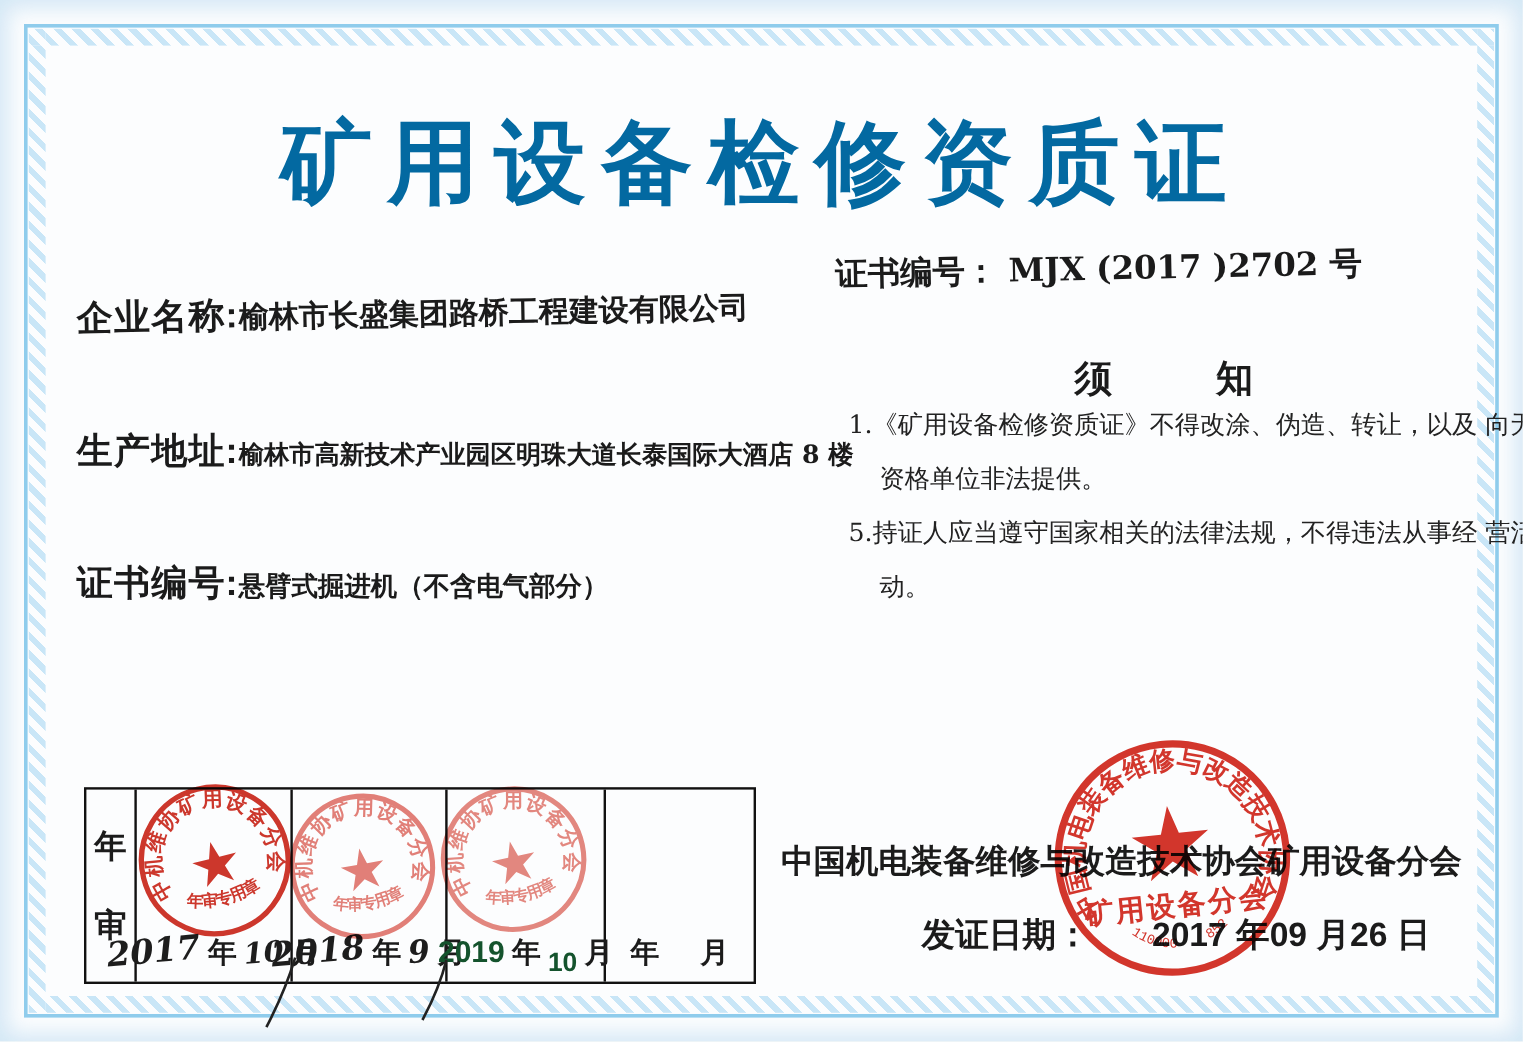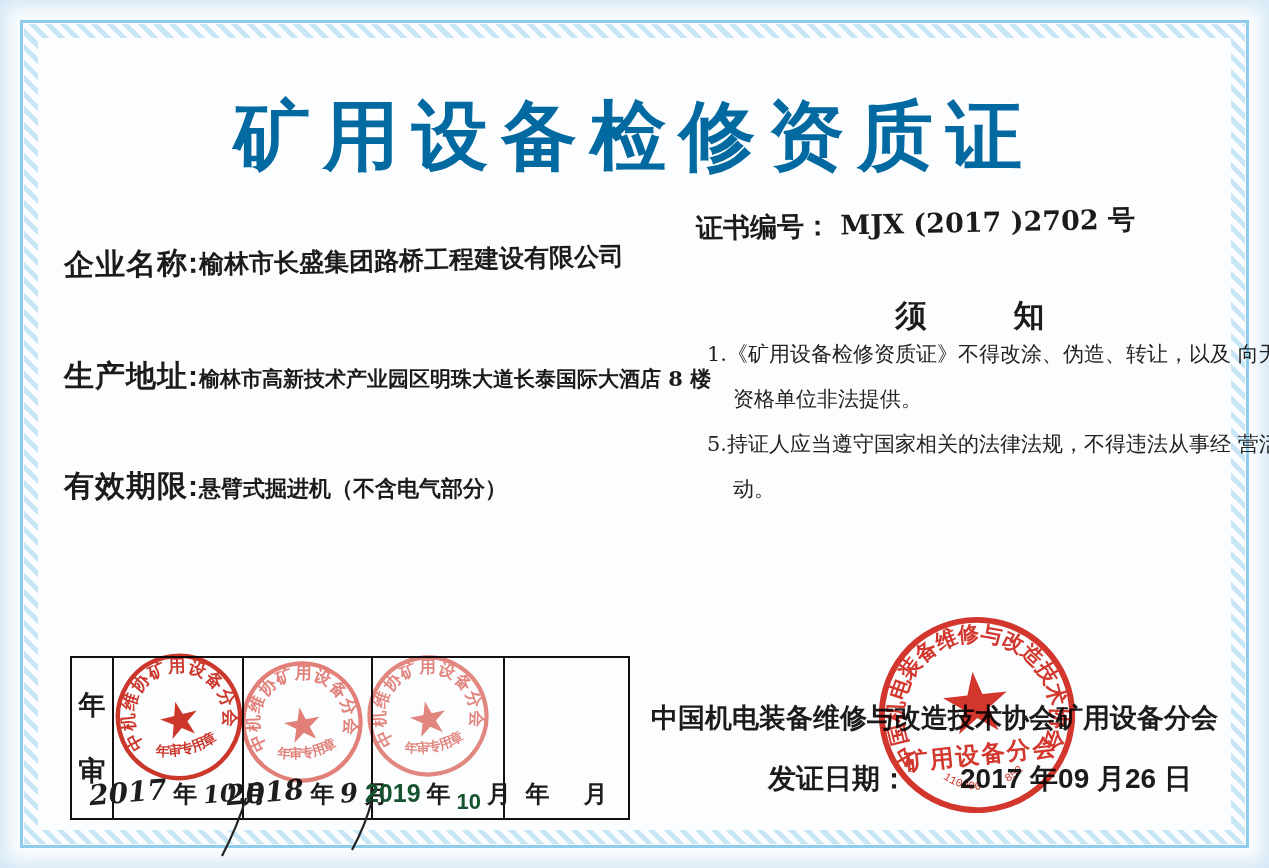--- a/index.html
+++ b/index.html
@@ -146,21 +146,21 @@
 
   <div class="cert-no">证书编号： MJX (2017 )2702  号</div>
 
   <div class="field f0">
     <span class="lbl">企业名称:</span><span class="val">榆林市长盛集团路桥工程建设有限公司</span>
   </div>
   <div class="field f1">
     <span class="lbl">生产地址:</span><span class="val">榆林市高新技术产业园区明珠大道长泰国际大酒店 8 楼</span>
   </div>
   <div class="field f2">
-    <span class="lbl">有效期限:</span><span class="val">悬臂式掘进机（不含电气部分）</span>
+    <span class="lbl">证书编号:</span><span class="val">悬臂式掘进机（不含电气部分）</span>
   </div>
 
   <div class="notice-head">须  知</div>
   <div class="notices">
     <div class="notice-item">1.《矿用设备检修资质证》不得改涂、伪造、转让，以及 向无资格单位非法提供。</div>
     <div class="notice-item">5.持证人应当遵守国家相关的法律法规，不得违法从事经 营活动。</div>
   </div>
 
   <div class="ar-table">
     <div class="ar-head">

